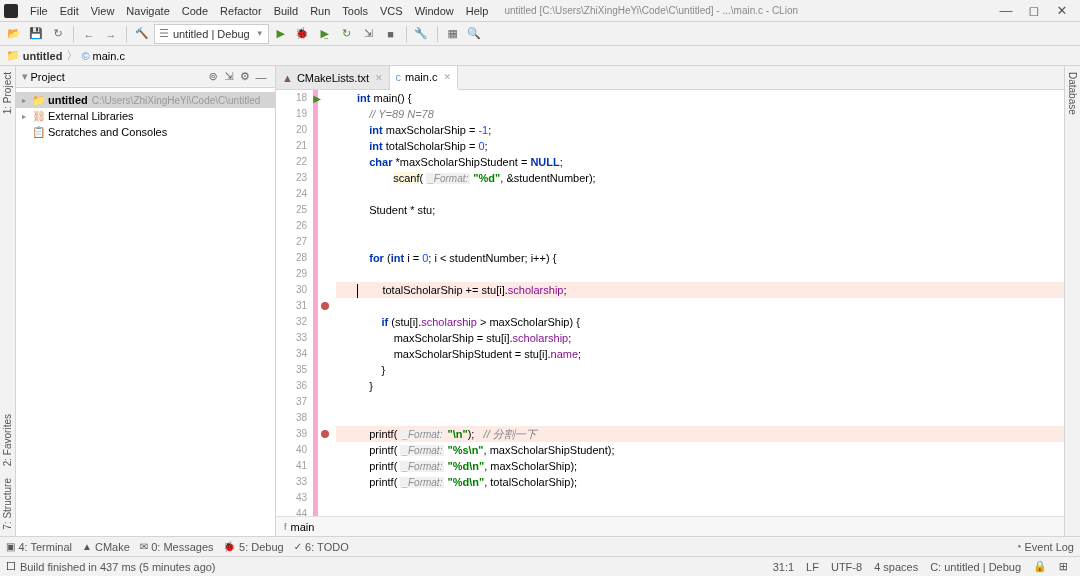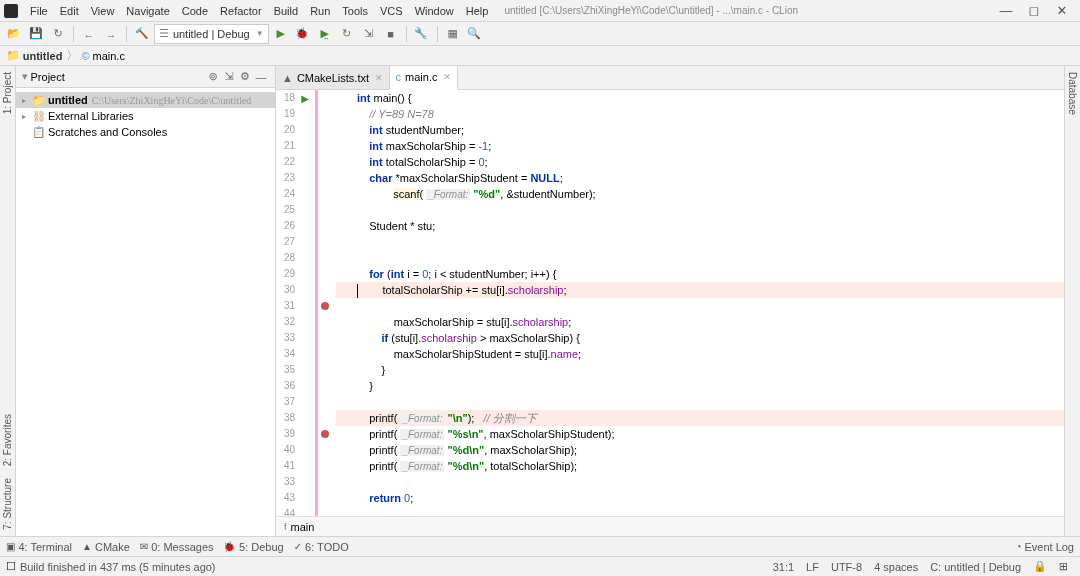--- a/index.html
+++ b/index.html
@@ -28,36 +28,36 @@
 .left-edge .vtab{writing-mode:vertical-lr;transform:rotate(180deg);padding:6px 0;font-size:10px;color:#555;}
 .proj-panel{width:260px;background:#fff;border-right:1px solid #d4d4d4;display:flex;flex-direction:column;}
 .proj-hdr{height:22px;display:flex;align-items:center;padding:0 6px;background:#f2f2f2;border-bottom:1px solid #d4d4d4;}
 .proj-hdr .ttl{flex:1;font-weight:normal;}
 .proj-hdr .ic{width:16px;text-align:center;color:#666;}
 .tree{padding:4px 0;flex:1;overflow:hidden;}
 .tree-row{display:flex;align-items:center;height:16px;padding-left:6px;}
 .tree-row.sel{background:#d4d4d4;}
 .tree-row .arr{width:10px;color:#888;font-size:8px;}
 .tree-row .ic{width:14px;margin-right:2px;}
-.tree-row .path{color:#999;margin-left:4px;font-size:10px;font-family:Liberation Serif, serif;}
+.tree-row .path{color:#999;margin-left:4px;font-size:10px;}
 .editor-area{flex:1;display:flex;flex-direction:column;background:#fff;}
 .editor-tabs{height:24px;display:flex;align-items:stretch;background:#f2f2f2;border-bottom:1px solid #d4d4d4;}
 .etab{display:flex;align-items:center;padding:0 6px;border-right:1px solid #d4d4d4;background:#e8e8e8;}
 .etab.active{background:#fff;border-bottom:2px solid #fff;margin-bottom:-1px;}
 .etab .ic{margin-right:4px;}
 .etab .cl{margin-left:6px;color:#aaa;font-size:9px;}
 .code{flex:1;display:flex;font-family:"Consolas","Courier New",monospace;font-size:12px;overflow:hidden;position:relative;}
-.gutter{width:42px;background:#fff;border-right:3px solid #f9a8d4;text-align:right;padding-right:20px;position:relative;}
+.gutter{width:42px;background:#fff;border-right:5px solid #f9a8d4;text-align:right;padding-right:6px;position:relative;}
 .gutter .ln{height:16px;line-height:16px;color:#a0a0a0;font-size:10px;position:relative;}
 .gutter .run-ic{position:absolute;right:-14px;top:1px;color:#4a8c2a;font-size:10px;}
 .bp-col{width:14px;position:relative;}
 .bp{position:absolute;left:3px;width:8px;height:8px;border-radius:50%;background:#c75450;}
 .codelines{flex:1;padding-left:4px;position:relative;}
 .cl-line{height:16px;line-height:16px;white-space:pre;padding-left:21px;}
-.cl-line.hl{background:#fdeae5;}
+.cl-line.hl{background:#fdeae5;margin-top:16px;}
 .cursor{display:inline-block;width:1px;height:14px;background:#000;vertical-align:middle;}
 .kw{color:#0033b3;font-weight:bold;}
 .str{color:#008000;font-weight:bold;}
 .cmt{color:#808080;font-style:italic;}
 .num{color:#1750eb;}
 .fld{color:#871094;}
 .hint{color:#909090;font-style:italic;background:#f0f0f0;padding:0 2px;font-size:10px;}
 .scanf-hl{background:#fef7de;margin-left:24px;}
 .right-edge{width:16px;background:#f2f2f2;border-left:1px solid #d4d4d4;}
 .right-edge .vtab{writing-mode:vertical-lr;padding:6px 0;font-size:10px;color:#555;margin:0 auto;}
@@ -200,44 +200,42 @@
           <div class="ln">43</div>
           <div class="ln">44</div>
         </div>
       <div class="bp-col" id="bpcol">
           <div class="bp" style="top: 212px;"></div>
           <div class="bp" style="top: 340px;"></div>
         </div>
       <div class="codelines" id="codelines">
           <div class="cl-line"><span class="kw">int</span><span> main() {</span></div>
           <div class="cl-line"><span>    </span><span class="cmt">// Y=89 N=78</span></div>
-          <div class="cl-line"><span>    </span><span class="kw">int</span><span> studentNumber;</span></div>
           <div class="cl-line"><span>    </span><span class="kw">int</span><span> maxScholarShip = </span><span class="num">-1</span><span>;</span></div>
           <div class="cl-line"><span>    </span><span class="kw">int</span><span> totalScholarShip = </span><span class="num">0</span><span>;</span></div>
           <div class="cl-line"><span>    </span><span class="kw">char</span><span> *maxScholarShipStudent = </span><span class="kw">NULL</span><span>;</span></div>
           <div class="cl-line"><span>    </span><span class="scanf-hl">scanf</span><span>( </span><span class="hint">_Format:</span><span> </span><span class="str">"%d"</span><span>, &amp;studentNumber);</span></div>
           <div class="cl-line"><span></span></div>
           <div class="cl-line"><span>    Student * stu;</span></div>
           <div class="cl-line"><span></span></div>
           <div class="cl-line"><span></span></div>
           <div class="cl-line"><span>    </span><span class="kw">for</span><span> (</span><span class="kw">int</span><span> i = </span><span class="num">0</span><span>; i &lt; studentNumber; i++) {</span></div>
           <div class="cl-line hl"><span class="cursor"></span><span>        totalScholarShip += stu[i].</span><span class="fld">scholarship</span><span>;</span></div>
           <div class="cl-line"><span></span></div>
+          <div class="cl-line"><span>        </span><span class="kw">if</span><span> (stu[i].</span><span class="fld">scholarship</span><span> &gt; maxScholarShip) {</span></div>
           <div class="cl-line"><span>            maxScholarShip = stu[i].</span><span class="fld">scholarship</span><span>;</span></div>
-          <div class="cl-line"><span>        </span><span class="kw">if</span><span> (stu[i].</span><span class="fld">scholarship</span><span> &gt; maxScholarShip) {</span></div>
           <div class="cl-line"><span>            maxScholarShipStudent = stu[i].</span><span class="fld">name</span><span>;</span></div>
           <div class="cl-line"><span>        }</span></div>
           <div class="cl-line"><span>    }</span></div>
           <div class="cl-line"><span></span></div>
           <div class="cl-line hl"><span>    printf( </span><span class="hint">_Format:</span><span> </span><span class="str">"\n"</span><span>);   </span><span class="cmt">// 分割一下</span></div>
           <div class="cl-line"><span>    printf( </span><span class="hint">_Format:</span><span> </span><span class="str">"%s\n"</span><span>, maxScholarShipStudent);</span></div>
           <div class="cl-line"><span>    printf( </span><span class="hint">_Format:</span><span> </span><span class="str">"%d\n"</span><span>, maxScholarShip);</span></div>
           <div class="cl-line"><span>    printf( </span><span class="hint">_Format:</span><span> </span><span class="str">"%d\n"</span><span>, totalScholarShip);</span></div>
           <div class="cl-line"><span></span></div>
-          <div class="cl-line"><span>    </span><span class="kw">return</span><span> </span><span class="num">0</span><span>;</span></div>
         </div>
     </div>
     <div class="crumb">
       <span class="ic">f</span>
       <span>main</span>
     </div>
   </div>
 
   <div class="right-edge">
     <div class="vtab">Database</div>

